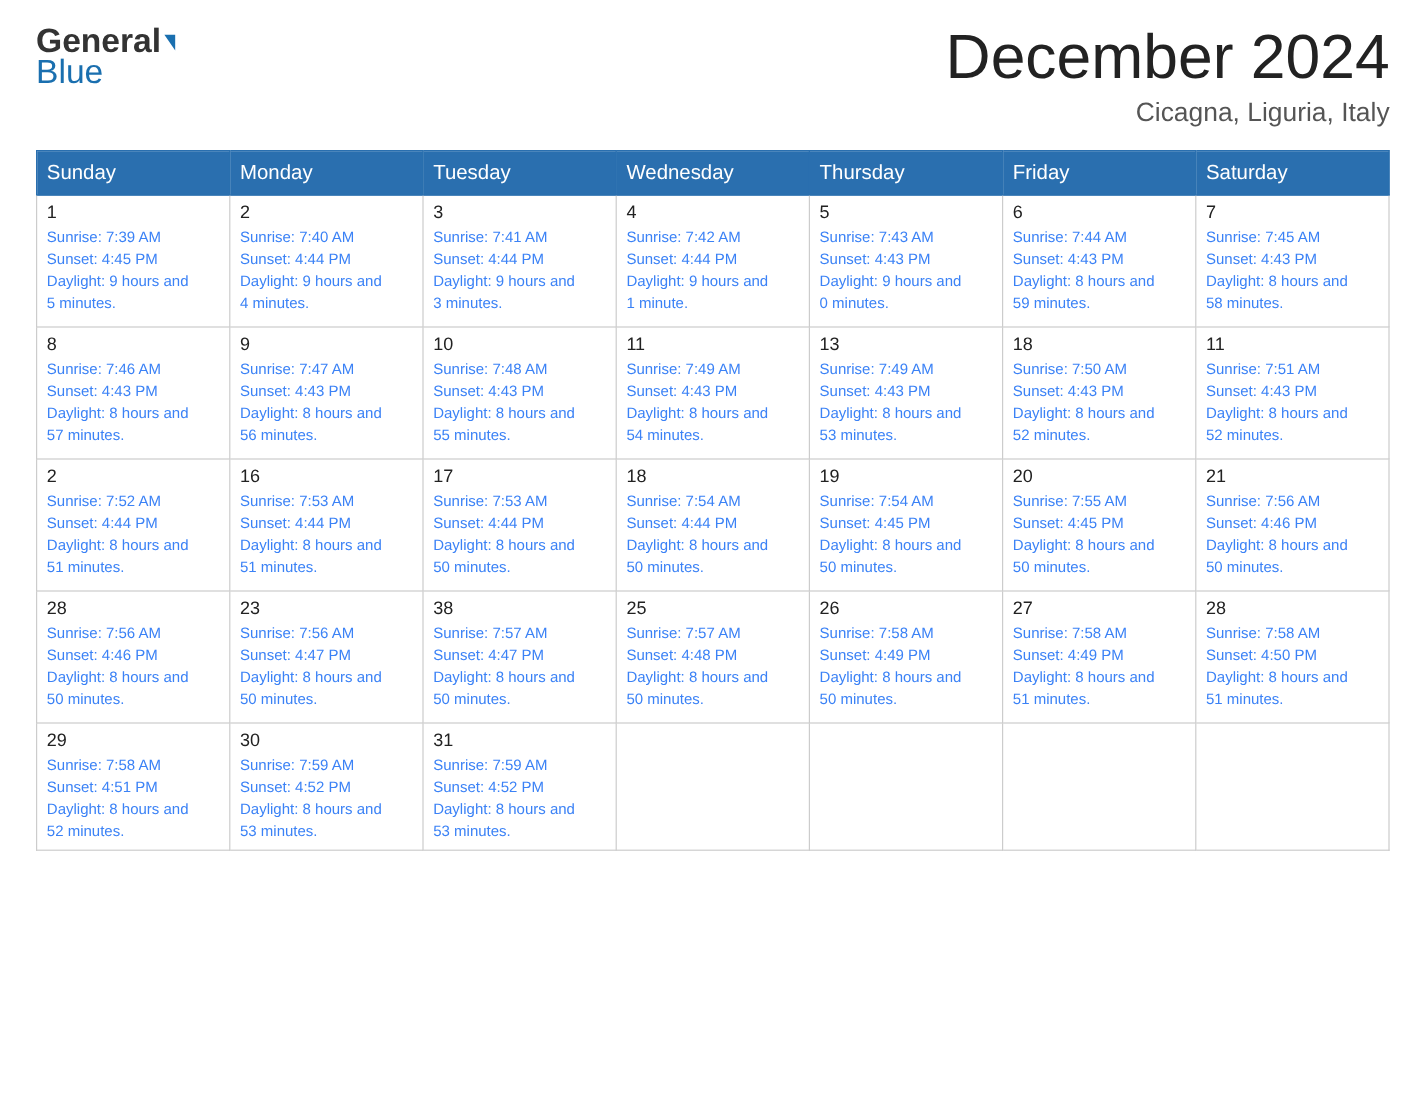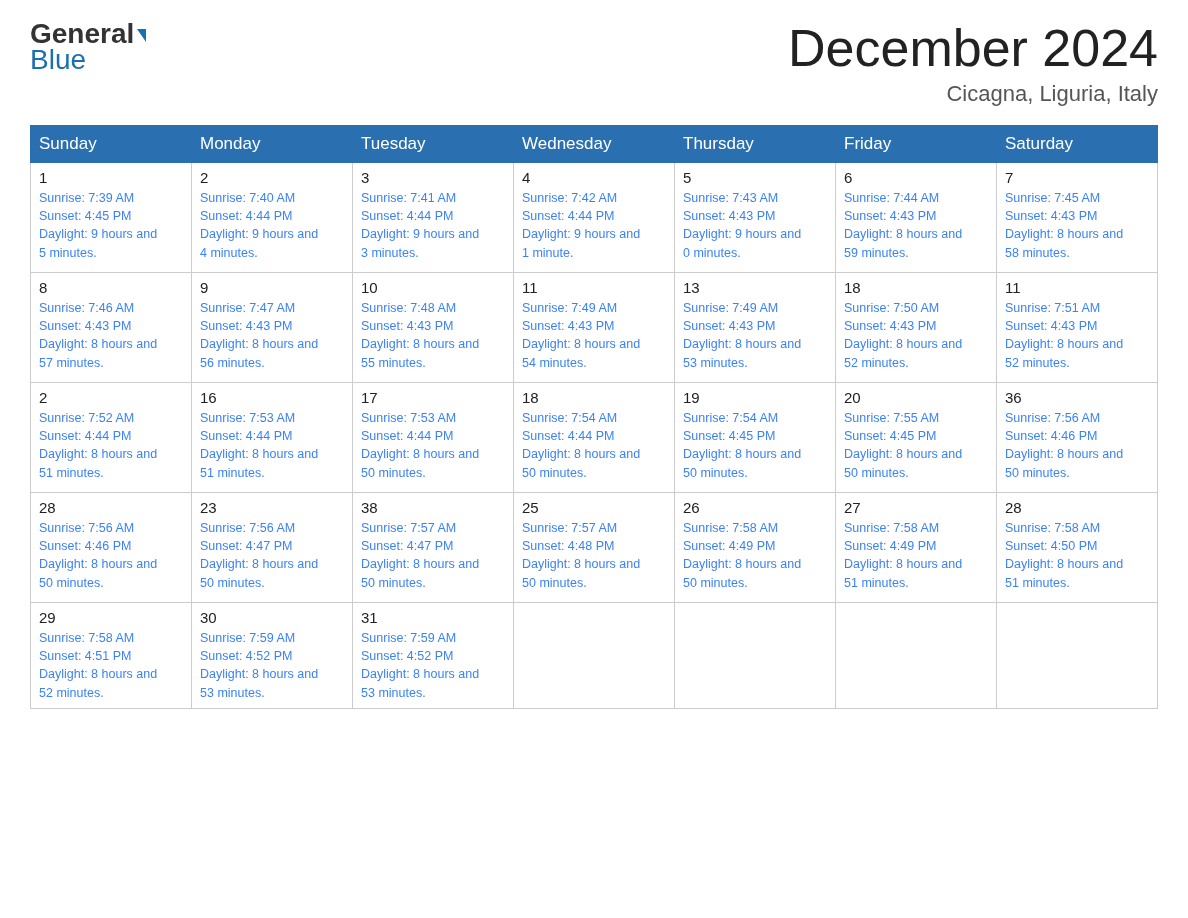--- a/index.html
+++ b/index.html
@@ -280,21 +280,21 @@
       </td>
         <td>
         <span class="day-num">20</span>
         <div class="day-info">
           Sunrise: 7:55 AM<br>
           Sunset: 4:45 PM<br>
           Daylight: 8 hours and<br>50 minutes.
         </div>
       </td>
         <td>
-        <span class="day-num">36</span>
+        <span class="day-num">21</span>
         <div class="day-info">
           Sunrise: 7:56 AM<br>
           Sunset: 4:46 PM<br>
           Daylight: 8 hours and<br>50 minutes.
         </div>
       </td>
       </tr>
       <tr>
         <td>
         <span class="day-num">28</span>

